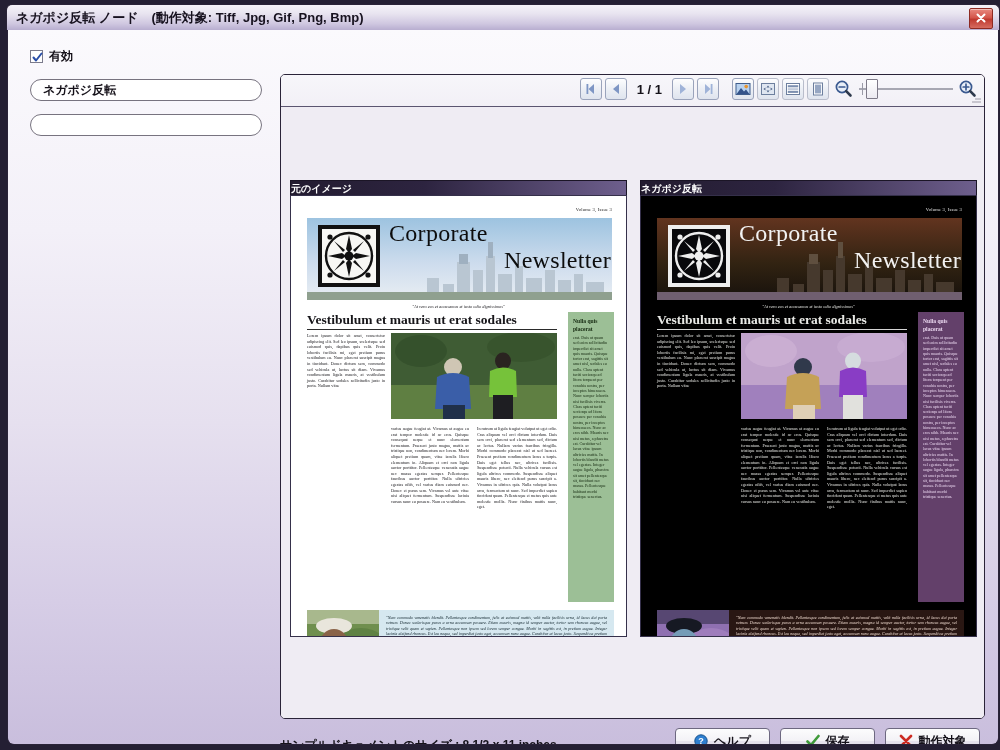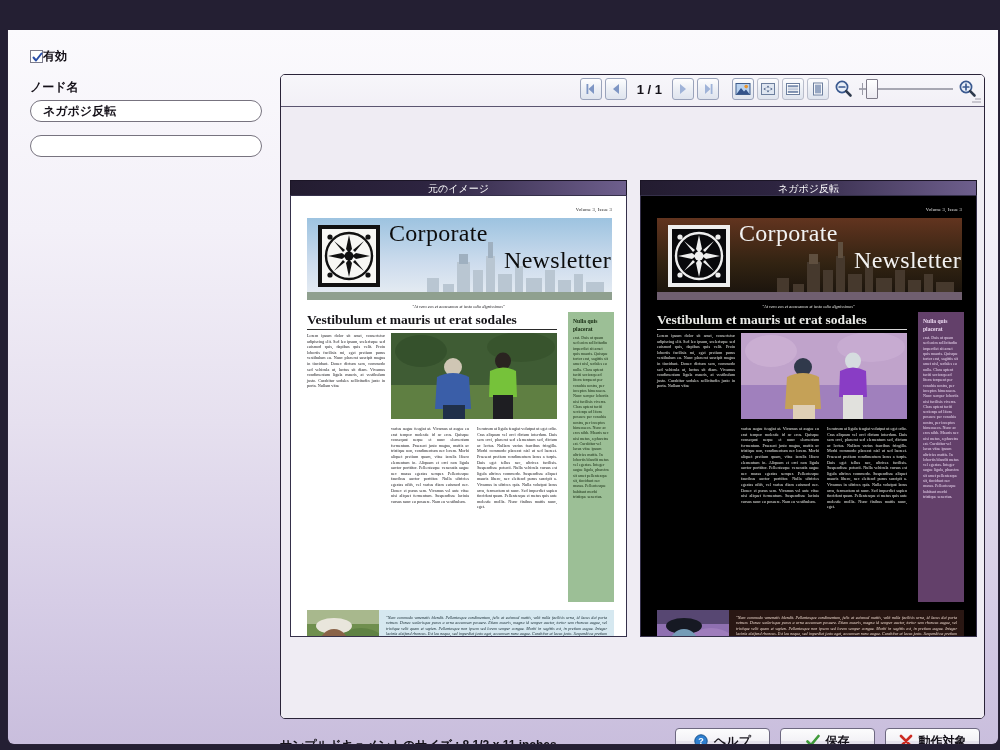--- a/index.html
+++ b/index.html
@@ -37,21 +37,21 @@
   .client{
     position:absolute;left:4px;top:27px;width:992px;height:715px;
     background:linear-gradient(to bottom,#fbfafd 0%,#f3f0f8 28%,#e6e0ef 55%,#d6cde6 80%,#c9bedd 100%);
     border:1px solid #2a2338;border-top:none;
     border-bottom-left-radius:7px;border-bottom-right-radius:7px;
     box-sizing:border-box;
     overflow:hidden;
   }
   
   .left-panel{position:absolute;left:22px;top:18px;width:245px;}
-  .row-check{display:flex;align-items:center;margin-bottom:14px;font-family:Liberation Mono, monospace;}
+  .row-check{display:flex;align-items:center;gap:6px;margin-bottom:14px;font-family:Liberation Mono, monospace;}
   .cb{
     width:13px;height:13px;background:#fff;border:1px solid #7b7b8c;
     position:relative;display:inline-block;flex:none;box-sizing:border-box;
   }
   .cb svg{position:absolute;left:1px;top:1px;}
   .row-check .lbl{font-size:12px;font-weight:bold;color:#141018;}
   .field-label{font-size:12px;font-weight:bold;color:#141018;margin-bottom:4px;}
   .field-input{
     width:232px;height:22px;box-sizing:border-box;
     background:#fff;border:1px solid #77737f;border-radius:11px;
@@ -92,22 +92,22 @@
   .grip{position:absolute;right:3px;bottom:3px;width:9px;height:9px;opacity:.55;}
   
   .panes{
     position:absolute;left:0;top:33px;width:703px;height:610px;
     background:#efecf3;
   }
   .pane{position:absolute;top:72px;width:337px;}
   .pane-left{left:9px;}
   .pane-right{left:359px;}
   .pane-title{
-    height:15px;line-height:15px;text-align:center;
-    font-size:10px;font-weight:normal;color:#ffffff;
+    height:15px;line-height:15px;
+    font-size:10px;font-weight:bold;color:#ffffff;
     background:linear-gradient(to right,#231c30 0%,#2d2440 40%,#6e5f8d 100%);
     border:1px solid #1b1526;border-bottom:none;box-sizing:border-box;
   }
   .pane-body{
     height:442px;border:1px solid #35304a;box-sizing:border-box;
     position:relative;overflow:hidden;
   }
   .pane-left .pane-body{background:#ffffff;}
   .pane-right .pane-body{background:#000000;}
   
@@ -190,34 +190,41 @@
     display:flex;align-items:center;justify-content:center;gap:6px;
     font-size:12px;font-weight:bold;color:#15121a;cursor:pointer;
   }
   .btn svg{flex:none;}
 </style>
 </head>
 <body>
 
 <div class="window">
 
+  <div class="titlebar">
+    <div class="title">ネガポジ反転 ノード　(動作対象: Tiff, Jpg, Gif, Png, Bmp)</div>
+    <div class="close-btn">
+      <svg width="12" height="12" viewBox="0 0 12 12">
+        <path d="M2.5 2.5 L9.5 9.5 M9.5 2.5 L2.5 9.5" stroke="#ffffff" stroke-width="2" stroke-linecap="round"></path>
+      </svg>
+    </div>
+  </div>
 
   <div class="client">
 
     <div class="left-panel">
       <div class="row-check">
         <span class="cb">
           <svg width="11" height="11" viewBox="0 0 11 11">
             <path d="M1.5 5.5 L4 8.5 L9.5 1.5" stroke="#2a4fa8" stroke-width="2" fill="none" stroke-linecap="round" stroke-linejoin="round"></path>
           </svg>
         </span>
         <span class="lbl">有効</span>
       </div>
 
-      <div class="field-label">ノード名</div>
       <input class="field-input" type="text" value="ネガポジ反転" style="">
 
       <input class="field-input" type="text" value="" style="">
     </div>
 
     <div class="preview-frame">
 
       <div class="toolbar">
         <div class="tb-inner">
 

